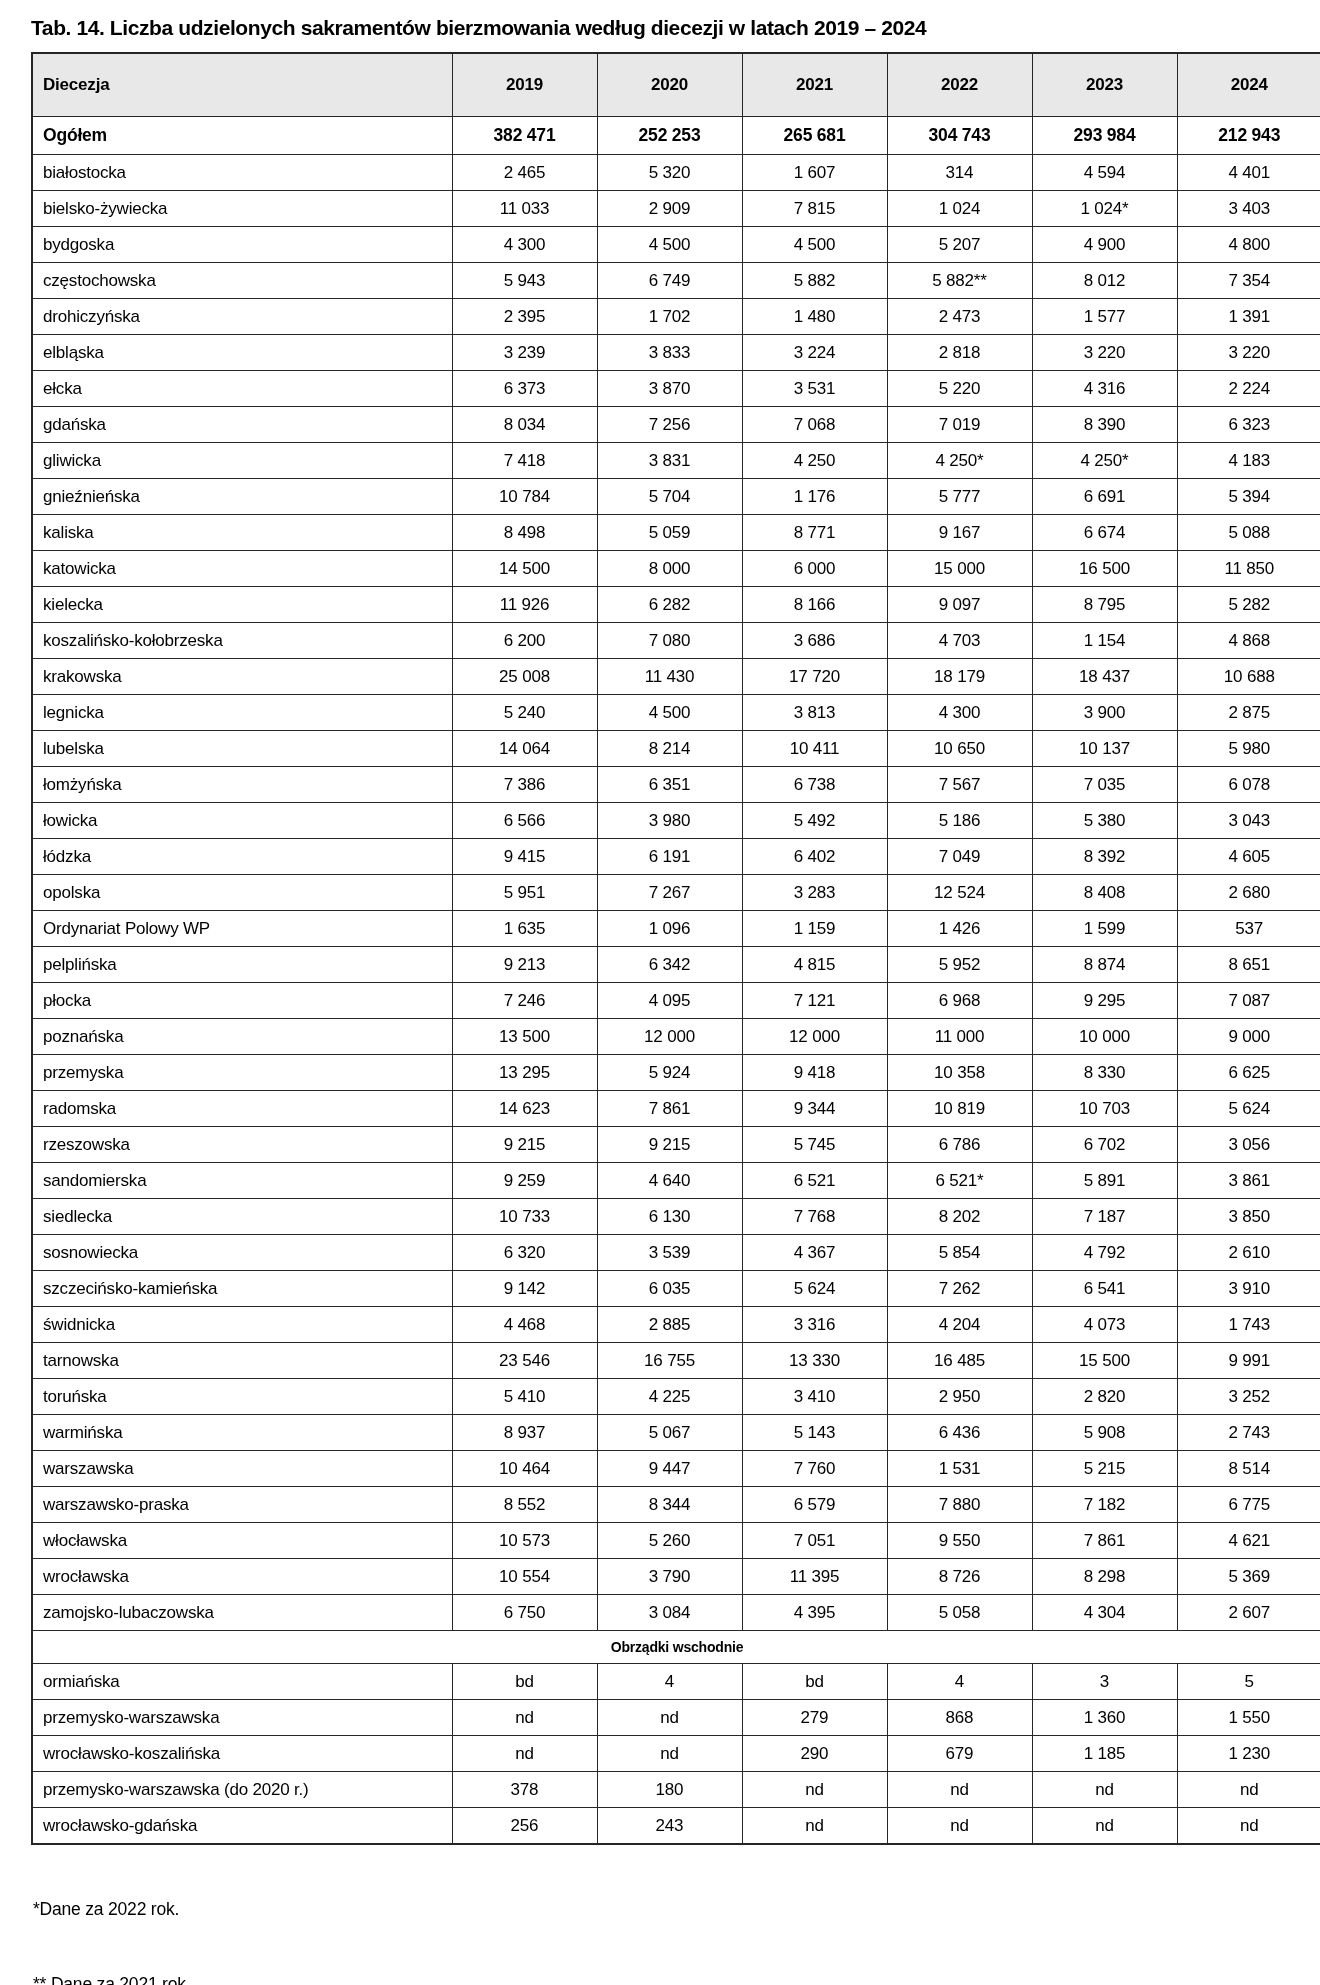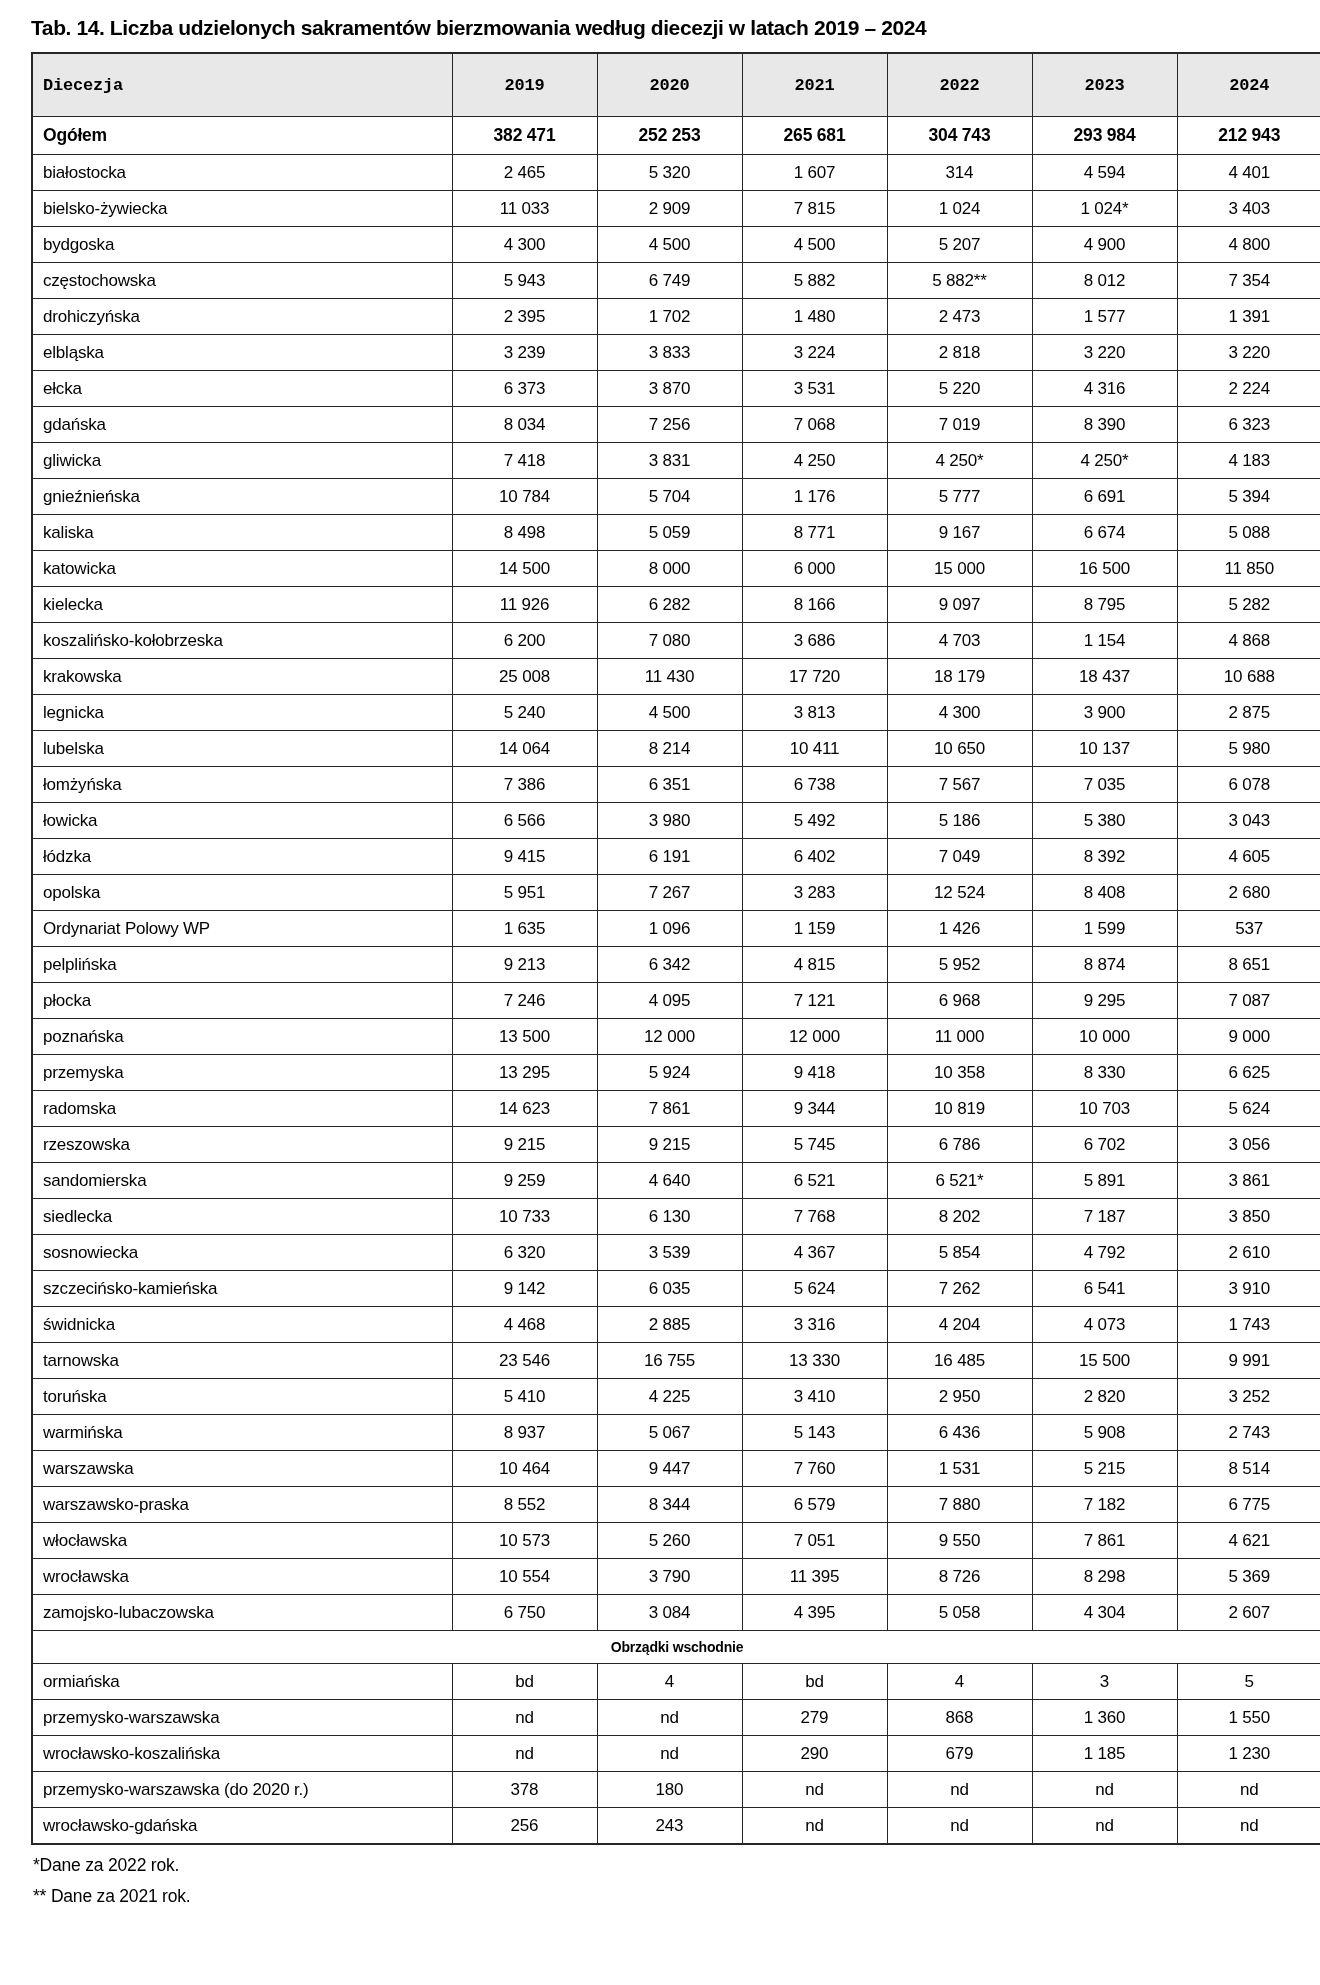--- a/index.html
+++ b/index.html
@@ -40,21 +40,20 @@
   }
   col.c-name { width: 420px; }
   col.c-year { width: 145px; }
   thead th {
     background: #e8e8e8;
     height: 62px;
     font-weight: 700;
     font-size: 18px;
     text-align: center;
     border-bottom: 4px double #262626;
-    font-family: Liberation Mono, monospace;
   }
   thead th.name-h {
     text-align: left;
     padding-left: 10px;
   }
   tbody td {
     height: 35px;
     text-align: center;
     background: #ffffff;
   }
@@ -73,20 +72,21 @@
     text-align: center;
     font-size: 14px;
   }
   .footnotes {
     padding: 8px 0 0 2px;
     font-size: 17.5px;
     letter-spacing: -0.2px;
   }
   .footnotes .fn {
     padding: 2px 0 8px 0;
+    margin-top: 44px;
   }
 </style>
 </head>
 <body>
 
 <div class="page">
 
   <div class="title">Tab. 14. Liczba udzielonych sakramentów bierzmowania według diecezji w latach 2019 – 2024</div>
 
   <table class="stats">

